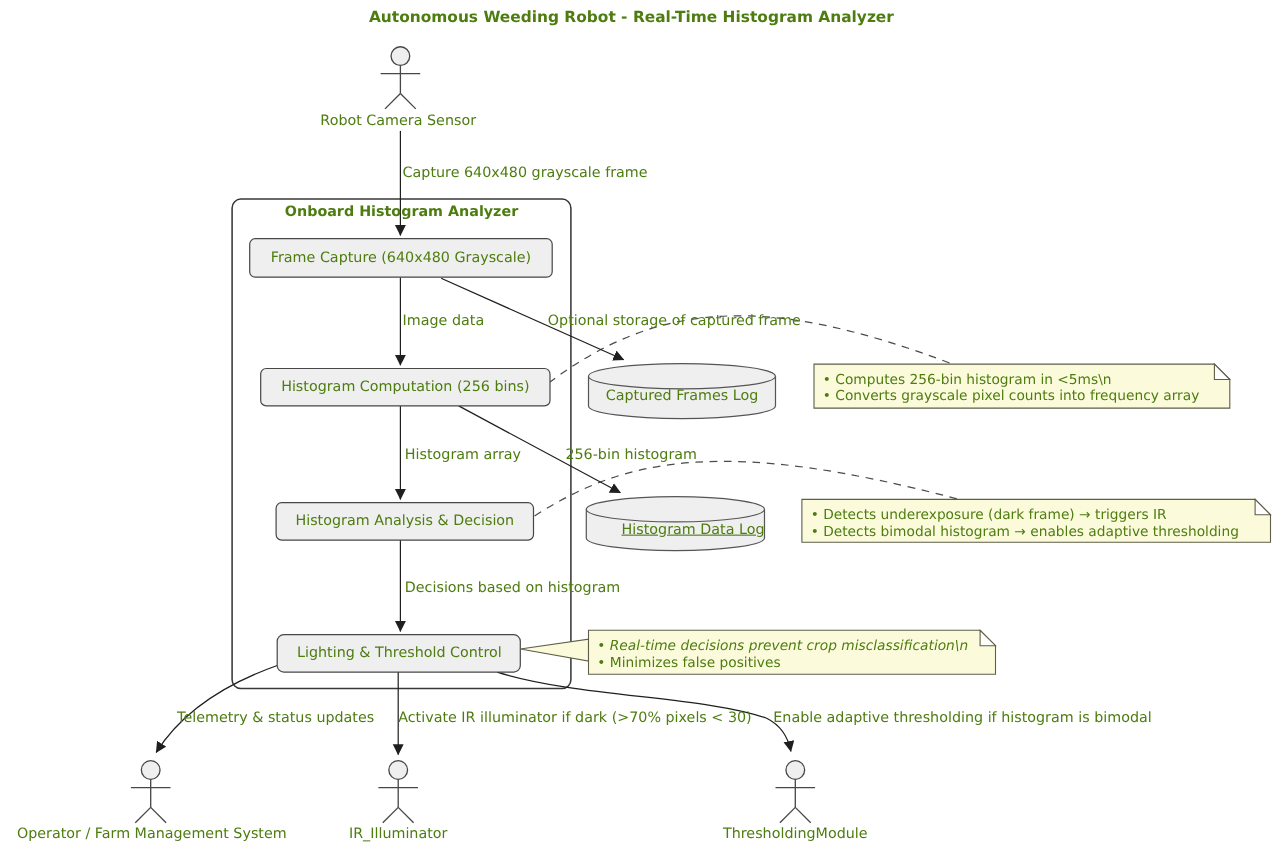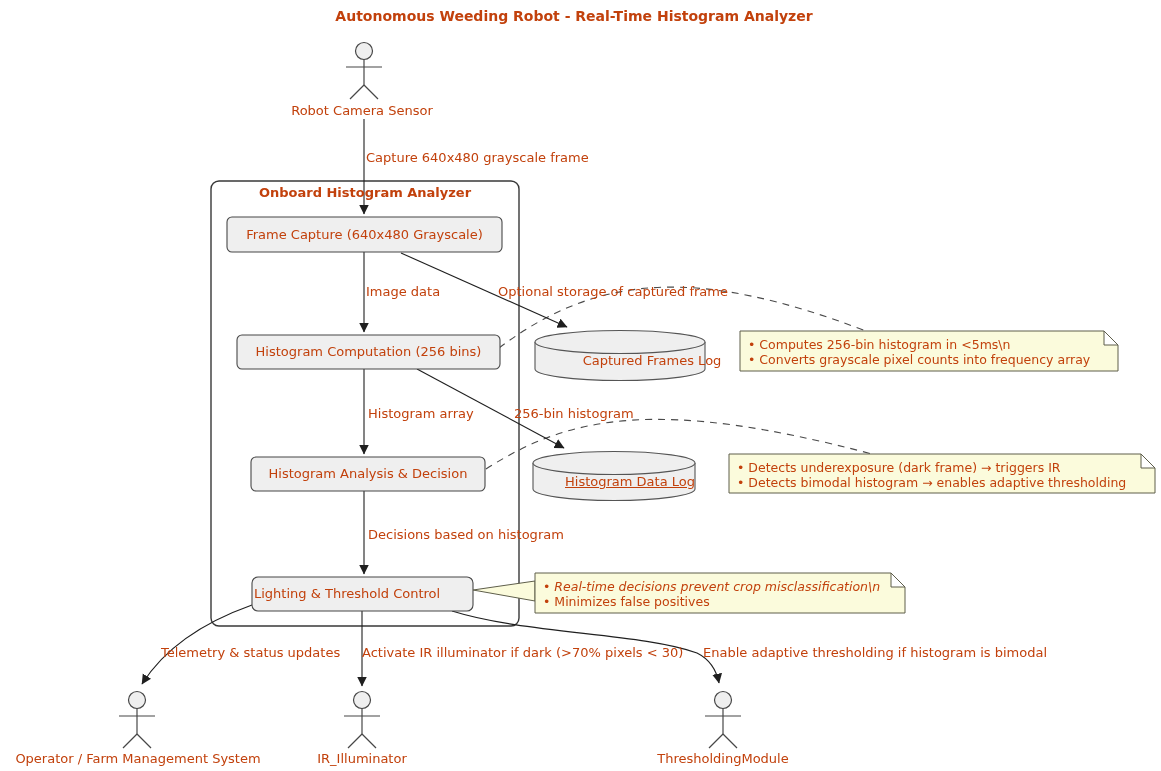--- a/index.html
+++ b/index.html
@@ -1,21 +1,21 @@
 <!DOCTYPE html>
 <html><head>
 <meta charset="utf-8">
 <style>
   html,body { margin:0; padding:0; background:#ffffff; }
   #canvas {
     position:relative; width:1161px; height:771px; background:#ffffff;
     font-family:"DejaVu Sans", sans-serif; overflow:hidden;
   }
   #diagram-svg { position:absolute; left:0; top:0; }
-  .lbl { position:absolute; white-space:nowrap; font-size:13px; color:#c2410c; line-height:15px; }
+  .lbl { position:absolute; white-space:nowrap; font-size:13px; color:#4d7c0f; line-height:15px; }
   .c   { text-align:center; }
   .b   { font-weight:bold; }
   .t   { font-size:14px; }
   .nt  { font-size:12.5px; }
 </style>
 </head>
 <body>
 
 <div id="canvas">
 
@@ -104,35 +104,35 @@
   <div class="lbl c" style="left:262px; top:103px; width:200px;">Robot Camera Sensor</div>
   <div class="lbl" style="left:366px; top:150px;">Capture 640x480 grayscale frame</div>
 
   <div class="lbl c b" style="left:215px; top:185px; width:300px;">Onboard Histogram Analyzer</div>
 
   <div class="lbl c" style="left:229px; top:227px; width:271px;">Frame Capture (640x480 Grayscale)</div>
   <div class="lbl" style="left:366px; top:284px;">Image data</div>
   <div class="lbl" style="left:498px; top:284px;">Optional storage of captured frame</div>
 
   <div class="lbl c" style="left:239px; top:344px; width:259px;">Histogram Computation (256 bins)</div>
-  <div class="lbl c" style="left:537px; top:353px; width:166px;padding-left:32px;">Captured Frames Log</div>
+  <div class="lbl c" style="left:537px; top:353px; width:166px;">Captured Frames Log</div>
   <div class="lbl nt" style="left:748px; top:337px;">• Computes 256-bin histogram in &lt;5ms\n</div>
   <div class="lbl nt" style="left:748px; top:352px;">• Converts grayscale pixel counts into frequency array</div>
 
   <div class="lbl" style="left:368px; top:406px;">Histogram array</div>
   <div class="lbl" style="left:514px; top:406px;">256-bin histogram</div>
 
   <div class="lbl c" style="left:253px; top:466px; width:230px;">Histogram Analysis &amp; Decision</div>
   <div class="lbl c" style="left:535px; top:474px; width:190px;text-decoration:underline;">Histogram Data Log</div>
   <div class="lbl nt" style="left:737px; top:460px;">• Detects underexposure (dark frame) → triggers IR</div>
   <div class="lbl nt" style="left:737px; top:475px;">• Detects bimodal histogram → enables adaptive thresholding</div>
 
   <div class="lbl" style="left:368px; top:527px;">Decisions based on histogram</div>
 
-  <div class="lbl c" style="left:254px; top:586px; width:181px;">Lighting &amp; Threshold Control</div>
+  <div class="lbl c" style="left:254px; top:586px; width:181px;padding-left:16px;">Lighting &amp; Threshold Control</div>
   <div class="lbl nt" style="left:543px; top:579px;font-style:italic;">• Real-time decisions prevent crop misclassification\n</div>
   <div class="lbl nt" style="left:543px; top:594px;">• Minimizes false positives</div>
 
   <div class="lbl" style="left:161px; top:645px;text-align:right;">Telemetry &amp; status updates</div>
   <div class="lbl" style="left:362px; top:645px;">Activate IR illuminator if dark (&gt;70% pixels &lt; 30)</div>
   <div class="lbl c" style="left:2px;   top:751px; width:272px;">Operator / Farm Management System</div>
 
   <div class="lbl" style="left:703px; top:645px;">Enable adaptive thresholding if histogram is bimodal</div>
   <div class="lbl c" style="left:282px; top:751px; width:160px;">IR_Illuminator</div>
   <div class="lbl c" style="left:623px; top:751px; width:200px;">ThresholdingModule</div>

